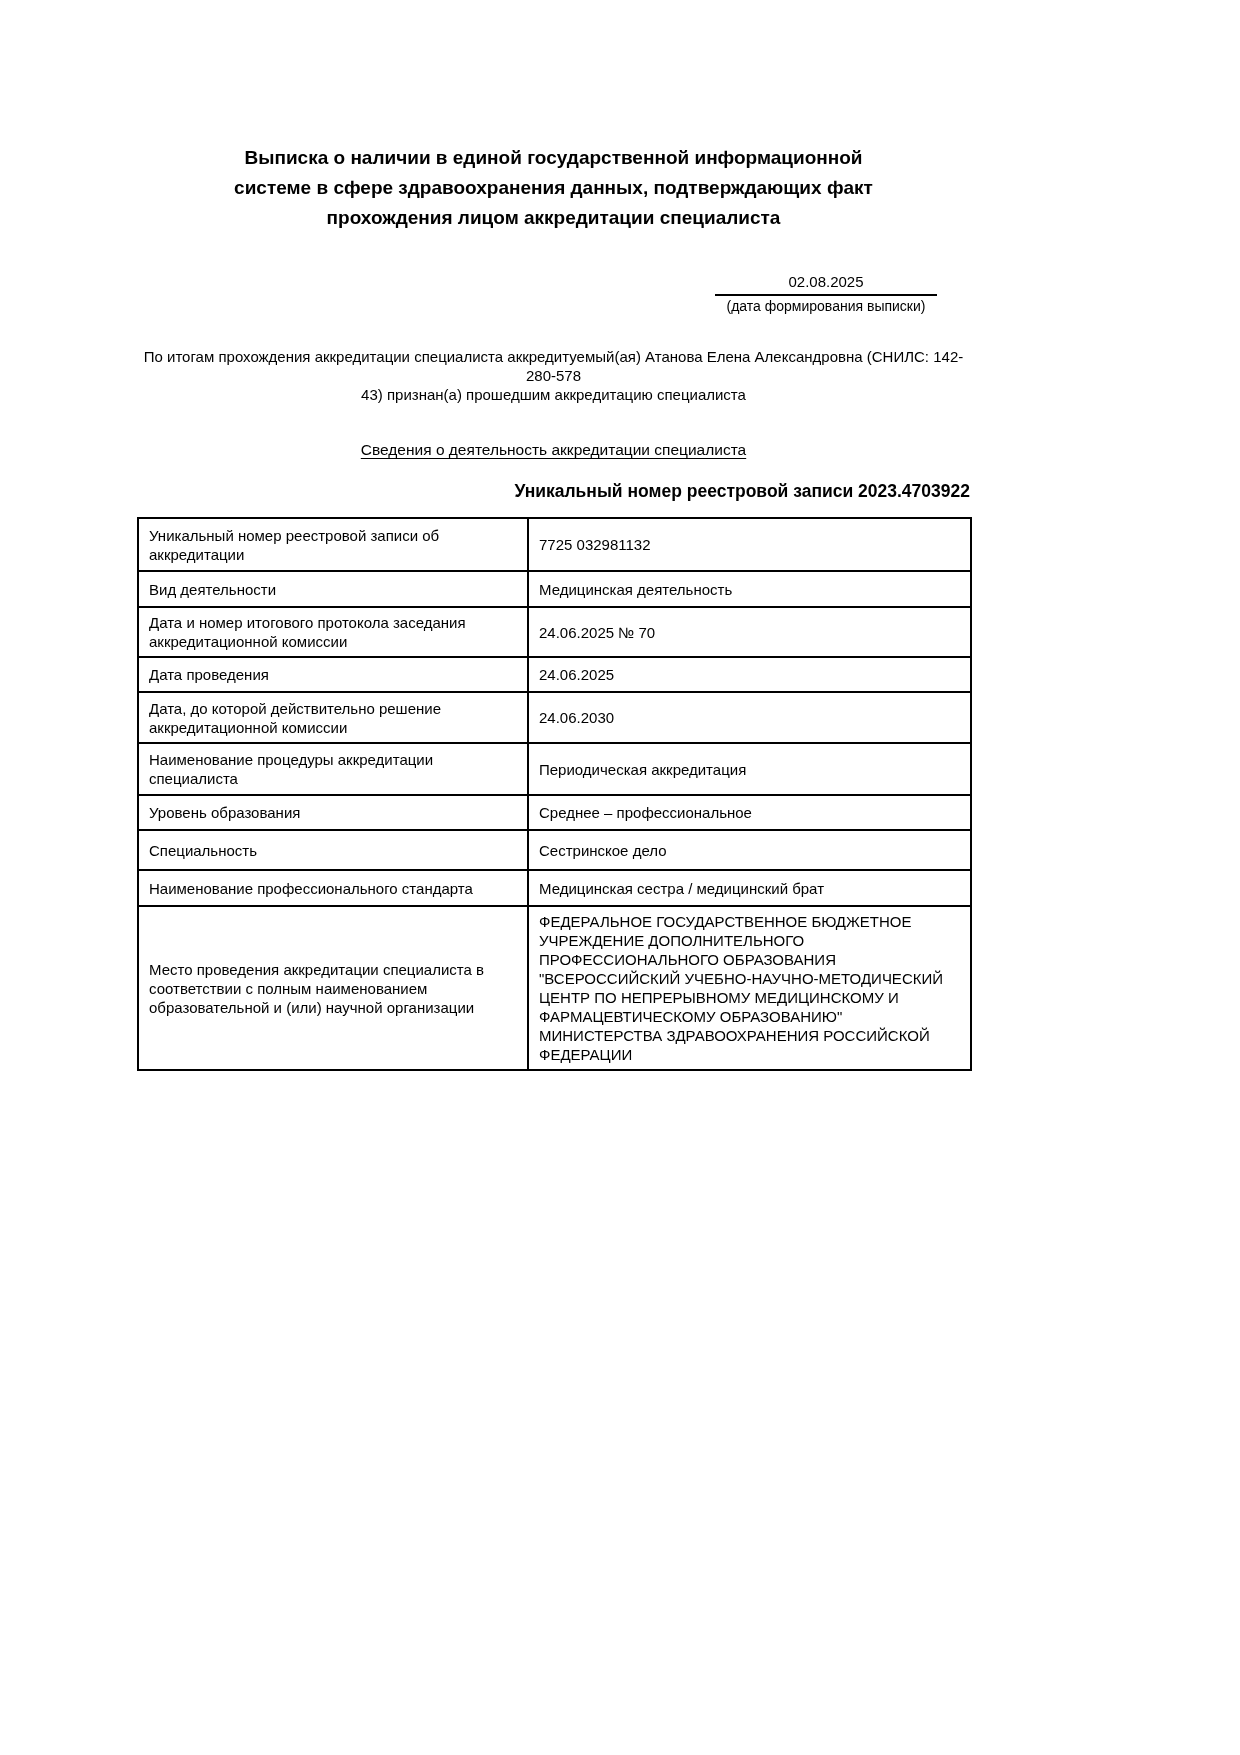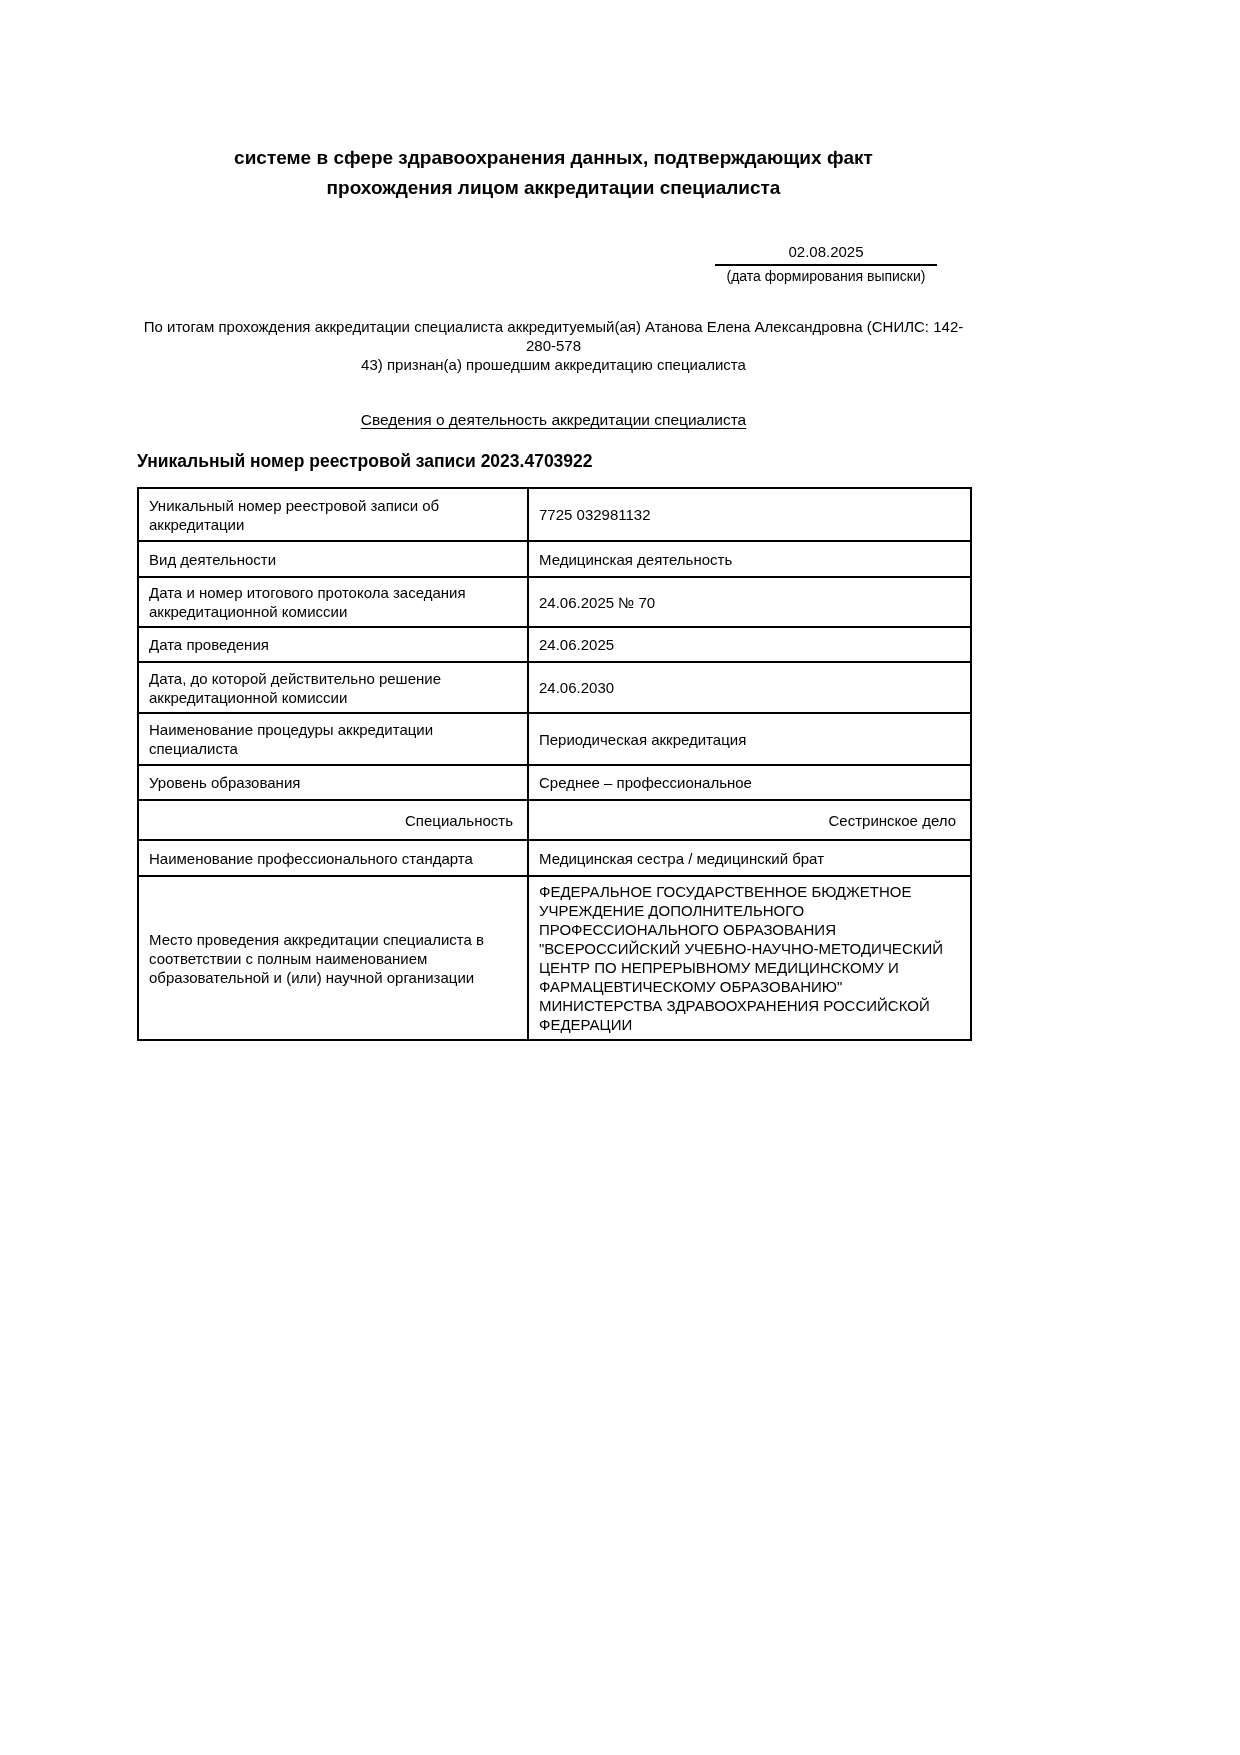--- a/index.html
+++ b/index.html
@@ -54,21 +54,21 @@
   .section-heading {
     margin-top: 36px;
     text-align: center;
     font-size: 15.5px;
     line-height: 20px;
     text-decoration: underline;
     text-underline-offset: 3px;
   }
   .registry-heading {
     margin-top: 20px;
-    text-align: left;
+    text-align: right;
     font-size: 17.5px;
     font-weight: bold;
     line-height: 22px;
   }
   table.acc-table {
     margin-top: 15px;
     width: 833px;
     border-collapse: collapse;
     table-layout: fixed;
   }
@@ -82,31 +82,32 @@
     vertical-align: middle;
     word-wrap: break-word;
   }
   tr.r0 { height: 53px; }
   tr.r1 { height: 36px; }
   tr.r2 { height: 50px; padding-left: 28px; }
   tr.r3 { height: 35px; }
   tr.r4 { height: 51px; border-radius: 21px; }
   tr.r5 { height: 52px; }
   tr.r6 { height: 35px; }
-  tr.r7 { height: 40px; text-align: right; }
+  tr.r7 { height: 40px; }
   tr.r8 { height: 36px; }
   tr.r9 { height: 120px; }
 </style>
 </head>
 <body>
 
 <div class="page">
   <div class="content">
 
     <div class="doc-title">
+      <div>Выписка о наличии в единой государственной информационной</div>
       <div>системе в сфере здравоохранения данных, подтверждающих факт</div>
       <div>прохождения лицом аккредитации специалиста</div>
     </div>
 
     <div class="date-block">
       <div class="date-value">02.08.2025</div>
       <div class="date-caption">(дата формирования выписки)</div>
     </div>
 
     <div class="intro">

